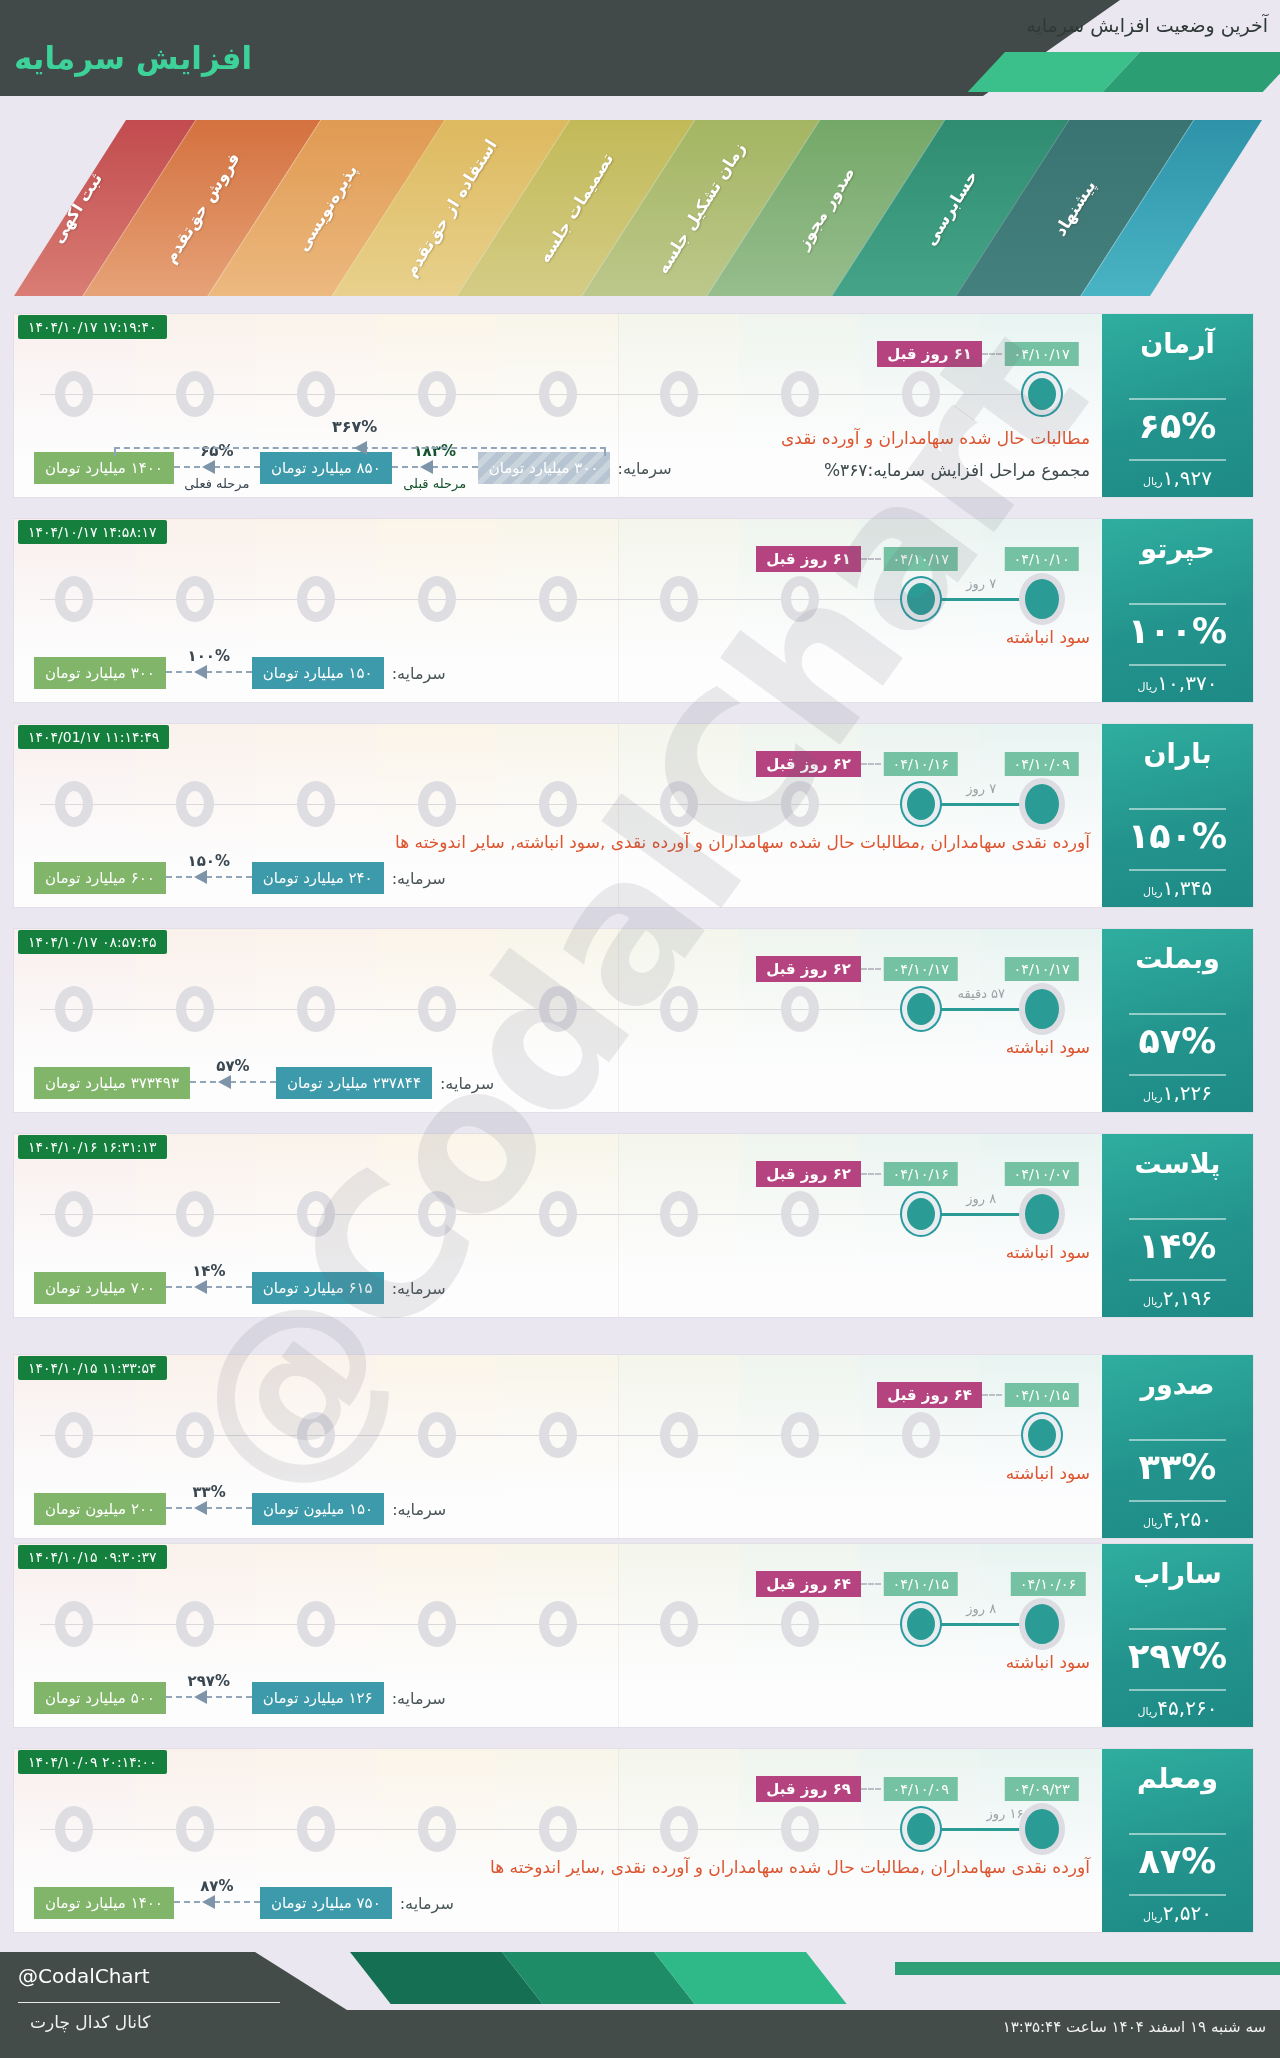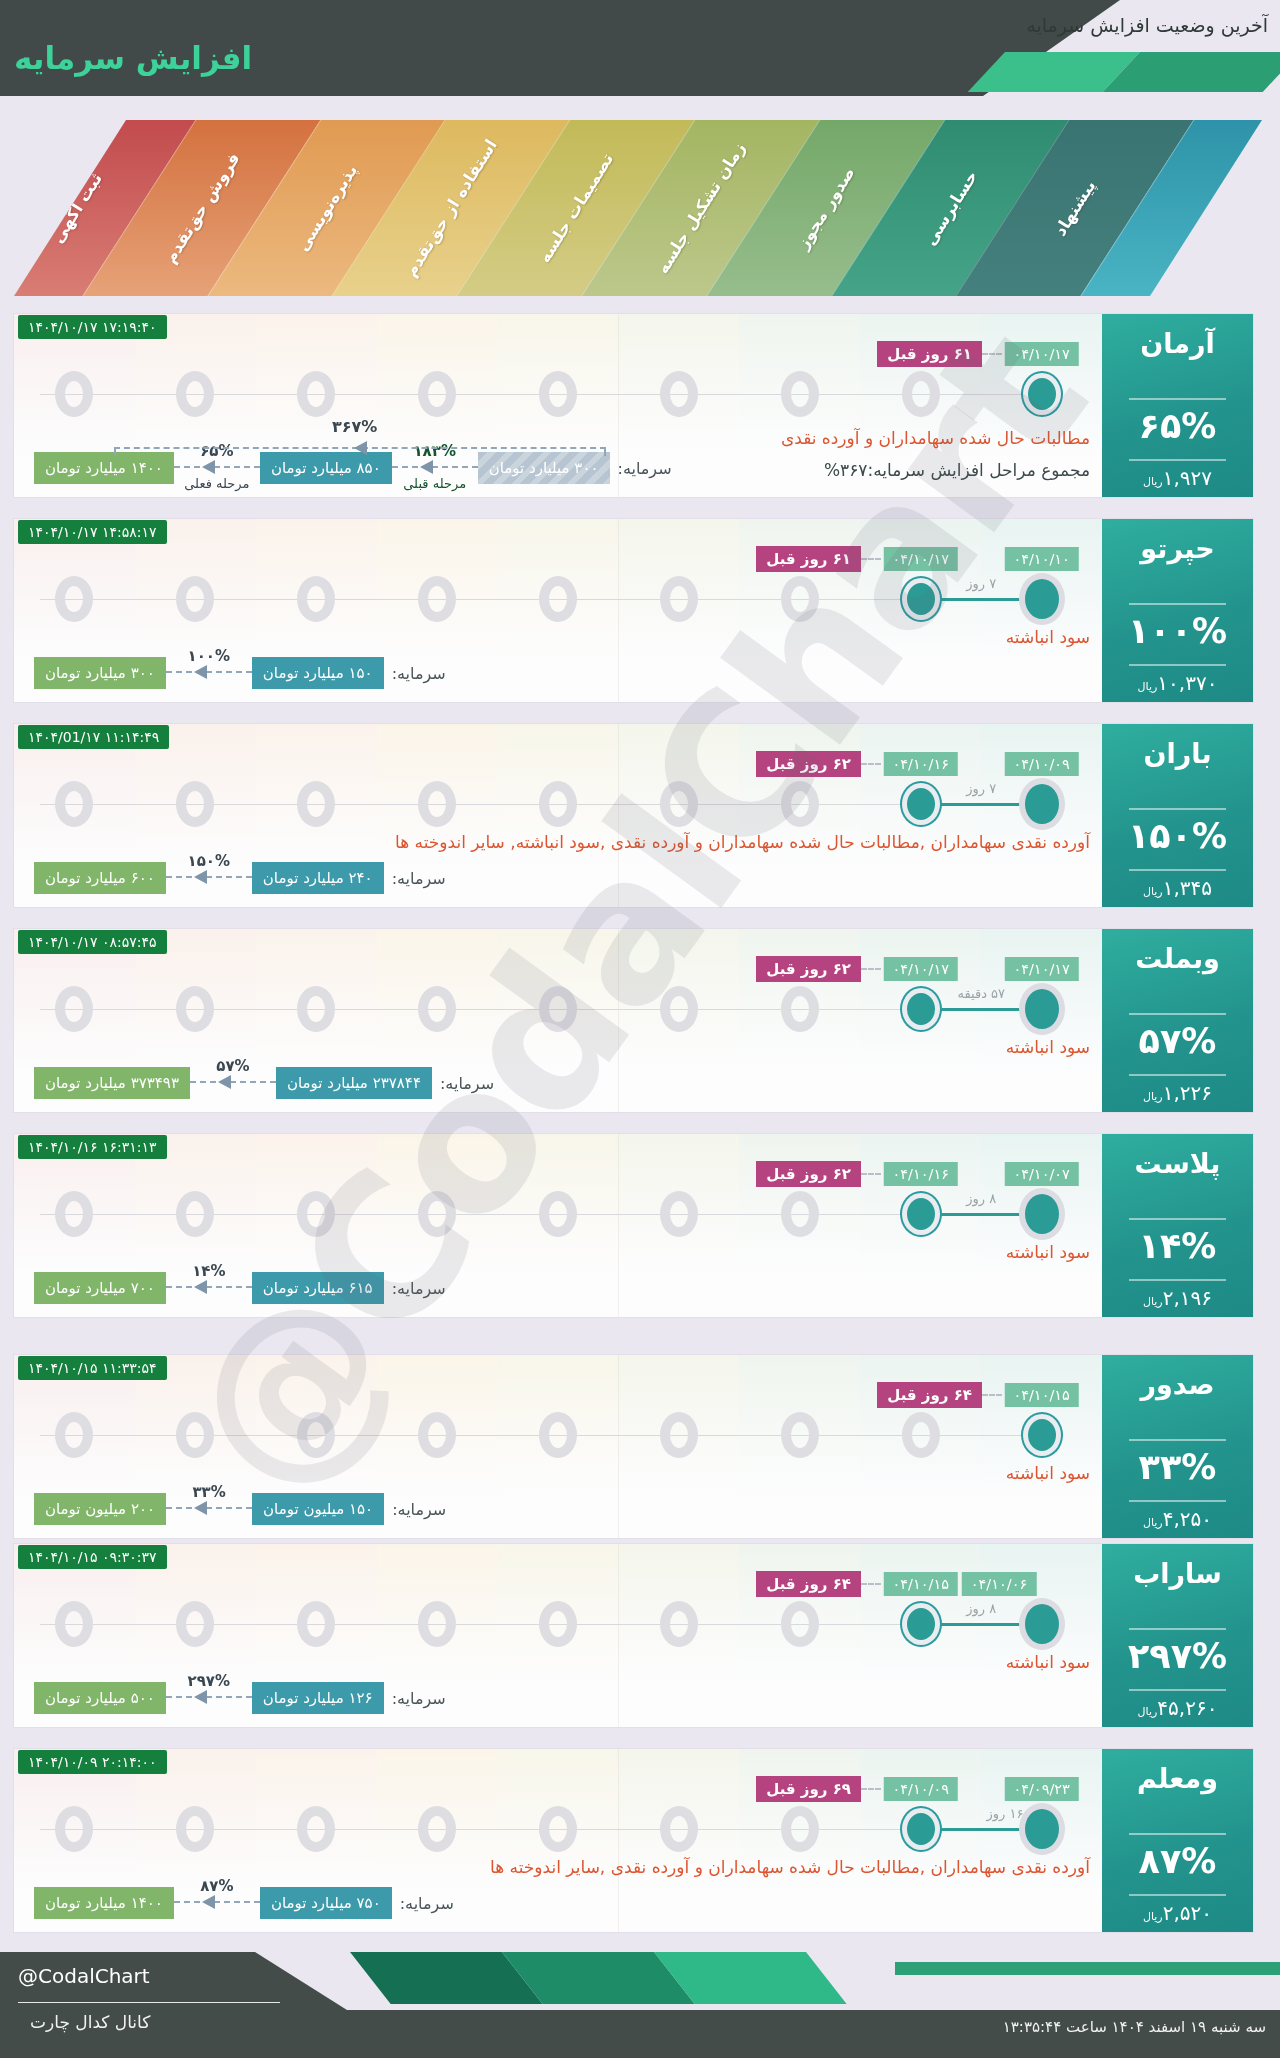--- a/index.html
+++ b/index.html
@@ -444,21 +444,21 @@
       <div class="dot" style="left:41.45px;top:57px"></div>
       <div class="dot" style="left:162.35000000000002px;top:57px"></div>
       <div class="dot" style="left:283.25px;top:57px"></div>
       <div class="dot" style="left:404.15000000000003px;top:57px"></div>
       <div class="dot" style="left:525.0500000000001px;top:57px"></div>
       <div class="dot" style="left:645.95px;top:57px"></div>
       <div class="dot" style="left:766.8500000000001px;top:57px"></div>
       <div class="dot-ring" style="left:892.7500000000001px;top:64px"></div>
       <div class="dot-solid" style="left:1004.6500000000001px;top:54px"></div>
       <div class="tsbadge ltr">۱۴۰۴/۱۰/۱۵ ۰۹:۳۰:۳۷</div>
-      <div class="datebadge ltr" style="left:985px">۰۴/۱۰/۰۶</div>
+      <div class="datebadge ltr" style="left:1034px">۰۴/۱۰/۰۶</div>
       <div class="datebadge ltr" style="left:906.7500000000001px">۰۴/۱۰/۱۵</div>
       <div class="agobadge rtl" style="right:392px">۶۴ روز قبل</div>
       <div class="dashes" style="left:847px;width:20px"></div>
       <div class="desc rtl">سود انباشته</div>
       <div class="chain">
         <span class="cap-label">سرمایه:</span>
         <span class="cbadge teal">۱۲۶ میلیارد تومان</span>
         <span class="arrow ">
                 <span class="apct ltr">۲۹۷%</span>
                 <span class="ahead"></span>

